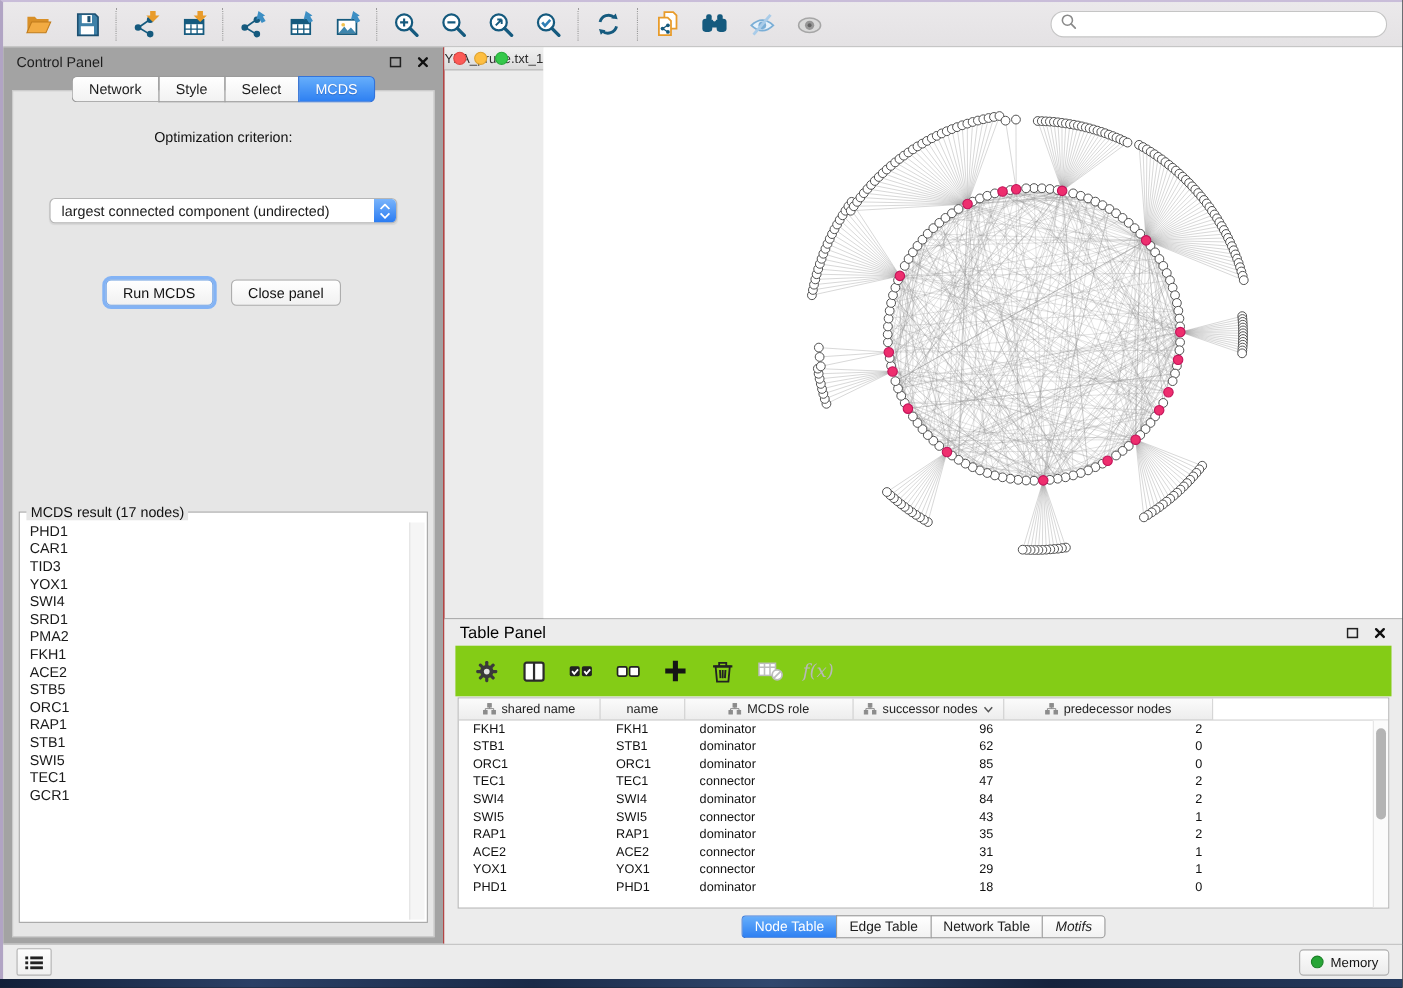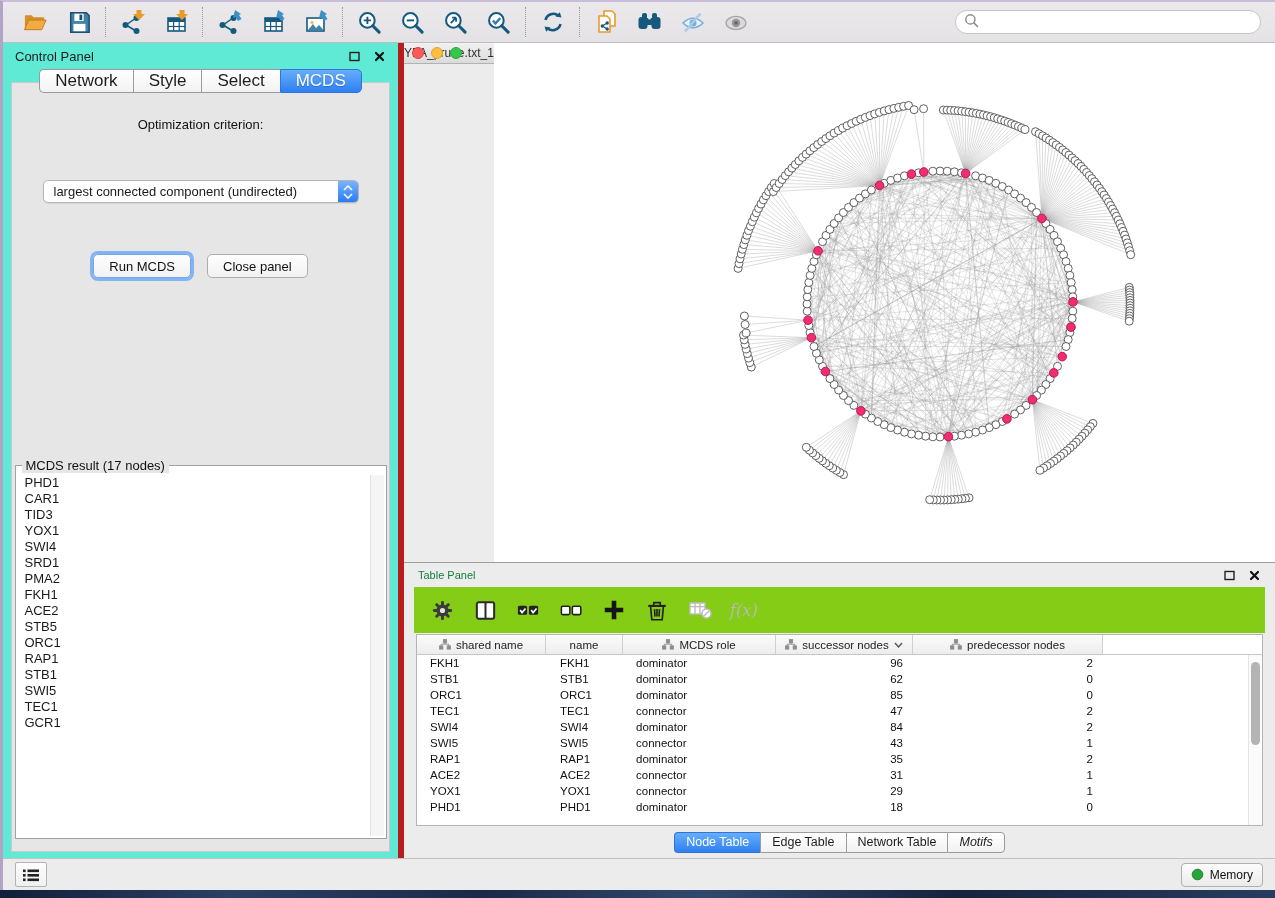--- a/index.html
+++ b/index.html
@@ -15,27 +15,27 @@
            border-bottom:1px solid #bdbdbd;display:flex;align-items:center;padding:0 6px;}
   .tb-group{display:flex;align-items:center;gap:16px;padding:0 13px;}
   .tb-sep{width:0;height:30px;border-left:1px dotted #9a9a9a;}
   .tb-btn{width:27px;height:27px;display:flex;align-items:center;justify-content:center;cursor:default;}
   .searchbox{margin-left:auto;margin-right:8px;width:288px;height:22px;background:#fff;
              border:1px solid #c5c5c5;border-radius:12px;display:flex;align-items:center;padding:0 8px;gap:5px;}
   .searchbox input{border:none;outline:none;flex:1;font:12px "Liberation Sans",sans-serif;background:transparent;}
   
   .content{flex:1;display:flex;min-height:0;}
   
-  .control-panel{width:401px;flex:0 0 401px;background:#5eead4;border-right:6px solid #b91c1c;
+  .control-panel{width:401px;flex:0 0 401px;background:#a3a3a3;border-right:1px solid #b91c1c;
                  display:flex;flex-direction:column;box-sizing:border-box;}
   .panel-title-row{height:26px;flex:0 0 26px;display:flex;align-items:center;padding:0 12px;font-size:13px;color:#1d1d1d;}
   .win-btns{margin-left:auto;display:flex;gap:12px;align-items:center;}
   .win-btn{display:flex;align-items:center;justify-content:center;width:13px;height:13px;}
   .tabs{display:flex;justify-content:center;position:relative;z-index:2;}
-  .tab{font-size:17px;line-height:20px;padding:1px 15px;background:linear-gradient(#ffffff,#f2f2f2);
+  .tab{font-size:13px;line-height:20px;padding:1px 15px;background:linear-gradient(#ffffff,#f2f2f2);
        border:1px solid #9b9b9b;border-right-width:0;color:#1d1d1d;cursor:default;}
   .tab:first-child{border-radius:5px 0 0 5px;}
   .tab:last-child{border-radius:0 5px 5px 0;border-right-width:1px;}
   .tab.active{background:linear-gradient(#66aefb,#2e80f2);color:#fff;border-color:#3373d9;text-shadow:0 1px 1px rgba(0,0,60,.25);}
   .tab-content{margin:-11px 8px 6px 8px;padding-top:24px;flex:1;background:#e6e6e6;border:1px solid #c9c9c9;
                display:flex;flex-direction:column;align-items:center;min-height:0;gap:36px;}
   .opt-label{font-size:13px;margin:10px 0 12px;color:#111;}
   .mac-select{width:316px;height:23px;background:#fff;border:1px solid #b6b6b6;border-radius:5px;position:relative;
               display:flex;align-items:center;font-size:13px;padding-left:10px;box-sizing:border-box;box-shadow:0 1px 1px rgba(0,0,0,.07);}
   .stepper{position:absolute;right:0;top:0;bottom:0;width:20px;border-radius:0 4px 4px 0;
@@ -54,21 +54,21 @@
   .right-col{flex:1;display:flex;flex-direction:column;min-width:0;}
   .network-window{height:520px;flex:0 0 520px;display:flex;flex-direction:row;border-bottom:1px solid #9d9d9d;box-sizing:border-box;}
   .net-titlebar{height:20px;flex:0 0 20px;background:linear-gradient(#f1f1f1,#dbdbdb);border-bottom:1px solid #b2b2b2;
                 display:flex;align-items:center;position:relative;font-size:12px;color:#2e2e2e;}
   .lights{position:absolute;left:8px;display:flex;gap:7px;}
   .light{width:12px;height:12px;border-radius:50%;box-sizing:border-box;}
   .net-title{margin:0 auto;}
   .net-canvas{flex:1;background:#fff;position:relative;overflow:hidden;}
   
   .table-panel{flex:1;background:#ececec;display:flex;flex-direction:column;min-height:0;}
-  .tp-title-row{height:24px;flex:0 0 24px;display:flex;align-items:center;padding:0 14px;font-size:11px;color:#15803d;}
+  .tp-title-row{height:24px;flex:0 0 24px;display:flex;align-items:center;padding:0 14px;font-size:15px;color:#000000;}
   .tp-toolbar{margin:0 10px;height:46px;flex:0 0 46px;background:#84cc16;display:flex;align-items:center;gap:15px;padding:0 14px;text-align:right;}
   .tp-btn{width:28px;height:28px;display:flex;align-items:center;justify-content:center;}
   .tbl-wrap{margin:1px 12px 0;flex:1;border:1px solid #b5b5b5;background:#fff;position:relative;overflow:hidden;}
   .tbl-header{display:flex;height:19px;background:linear-gradient(#fbfbfb,#ededed);border-bottom:1px solid #c6c6c6;font-size:11.5px;color:#222;}
   .th{display:flex;align-items:center;justify-content:center;gap:5px;border-right:1px solid #cfcfcf;box-sizing:border-box;height:100%;}
   .th-fill{flex:1;background:#fff;border-right:none;}
   .tr{display:flex;height:16px;font-size:11.5px;align-items:center;color:#111;}
   .td{box-sizing:border-box;white-space:nowrap;overflow:hidden;}
   .tbl-scroll{position:absolute;top:20px;right:0;bottom:0;width:13px;background:#fbfbfb;border-left:1px solid #e4e4e4;}
   .tbl-thumb{position:absolute;top:7px;left:2px;width:9px;height:83px;background:#b4b4b4;border-radius:5px;}

